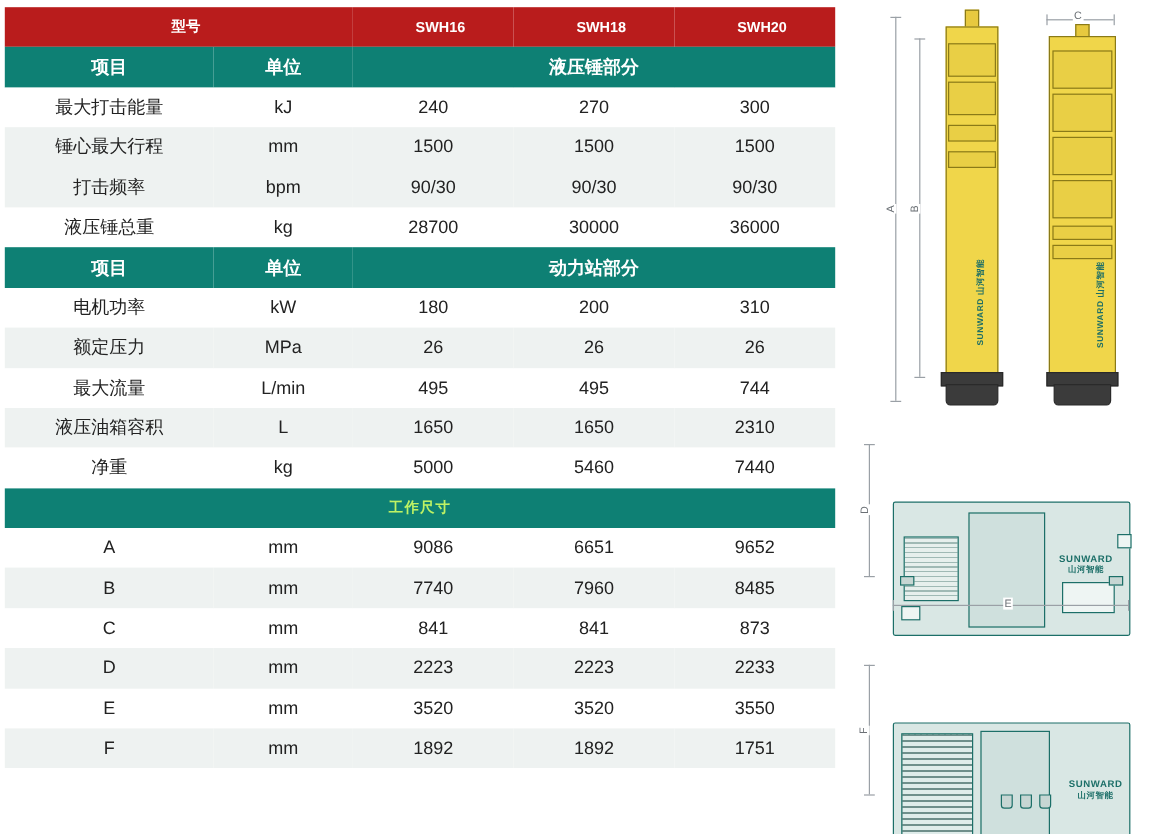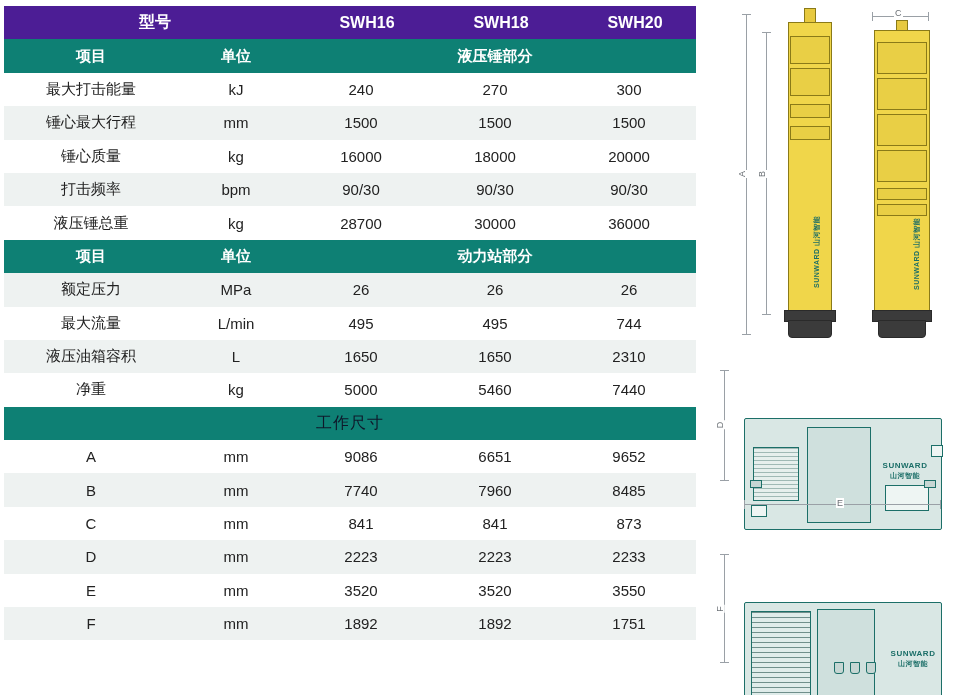--- a/index.html
+++ b/index.html
@@ -31,43 +31,43 @@
     color: #222222;
   }
   .spec-table td {
     height: 33.4px;
     text-align: center;
     vertical-align: middle;
     padding: 0;
     border: 0;
   }
   .row-head td {
-    background: #4c1d95;
+    background: #b91c1c;
     color: #ffffff;
     font-weight: bold;
-    font-size: 16px;
+    font-size: 12px;
     padding-left: 12px;
   }
   .row-sub td {
     background: #0e8074;
     color: #ffffff;
     font-weight: bold;
     font-size: 15px;
   }
   .row-light td {
     background: #ffffff;
   }
   .row-alt td {
     background: #eef2f1;
   }
   .band td {
     background: #0e8074;
-    color: #0f172a;
-    font-weight: normal;
-    font-size: 16px;
+    color: #bef264;
+    font-weight: bold;
+    font-size: 12px;
     letter-spacing: 1px;
   }
   .col-item   { width: 174px; }
   .col-unit   { width: 116px; }
   .col-m      { width: 134px; }
   .item-pad {
     text-align: center;
   }
 
   
@@ -219,27 +219,20 @@
         <td>270</td>
         <td>300</td>
       </tr>
       <tr class="row-alt">
         <td class="item-pad">锤心最大行程</td>
         <td>mm</td>
         <td>1500</td>
         <td>1500</td>
         <td>1500</td>
       </tr>
-      <tr class="row-light">
-        <td class="item-pad">锤心质量</td>
-        <td>kg</td>
-        <td>16000</td>
-        <td>18000</td>
-        <td>20000</td>
-      </tr>
       <tr class="row-alt">
         <td class="item-pad">打击频率</td>
         <td>bpm</td>
         <td>90/30</td>
         <td>90/30</td>
         <td>90/30</td>
       </tr>
       <tr class="row-light">
         <td class="item-pad">液压锤总重</td>
         <td>kg</td>
@@ -247,20 +240,27 @@
         <td>30000</td>
         <td>36000</td>
       </tr>
 
       <tr class="row-sub">
         <td>项目</td>
         <td>单位</td>
         <td colspan="3">动力站部分</td>
       </tr>
 
+      <tr class="row-light">
+        <td class="item-pad">电机功率</td>
+        <td>kW</td>
+        <td>180</td>
+        <td>200</td>
+        <td>310</td>
+      </tr>
       <tr class="row-alt">
         <td class="item-pad">额定压力</td>
         <td>MPa</td>
         <td>26</td>
         <td>26</td>
         <td>26</td>
       </tr>
       <tr class="row-light">
         <td class="item-pad">最大流量</td>
         <td>L/min</td>

